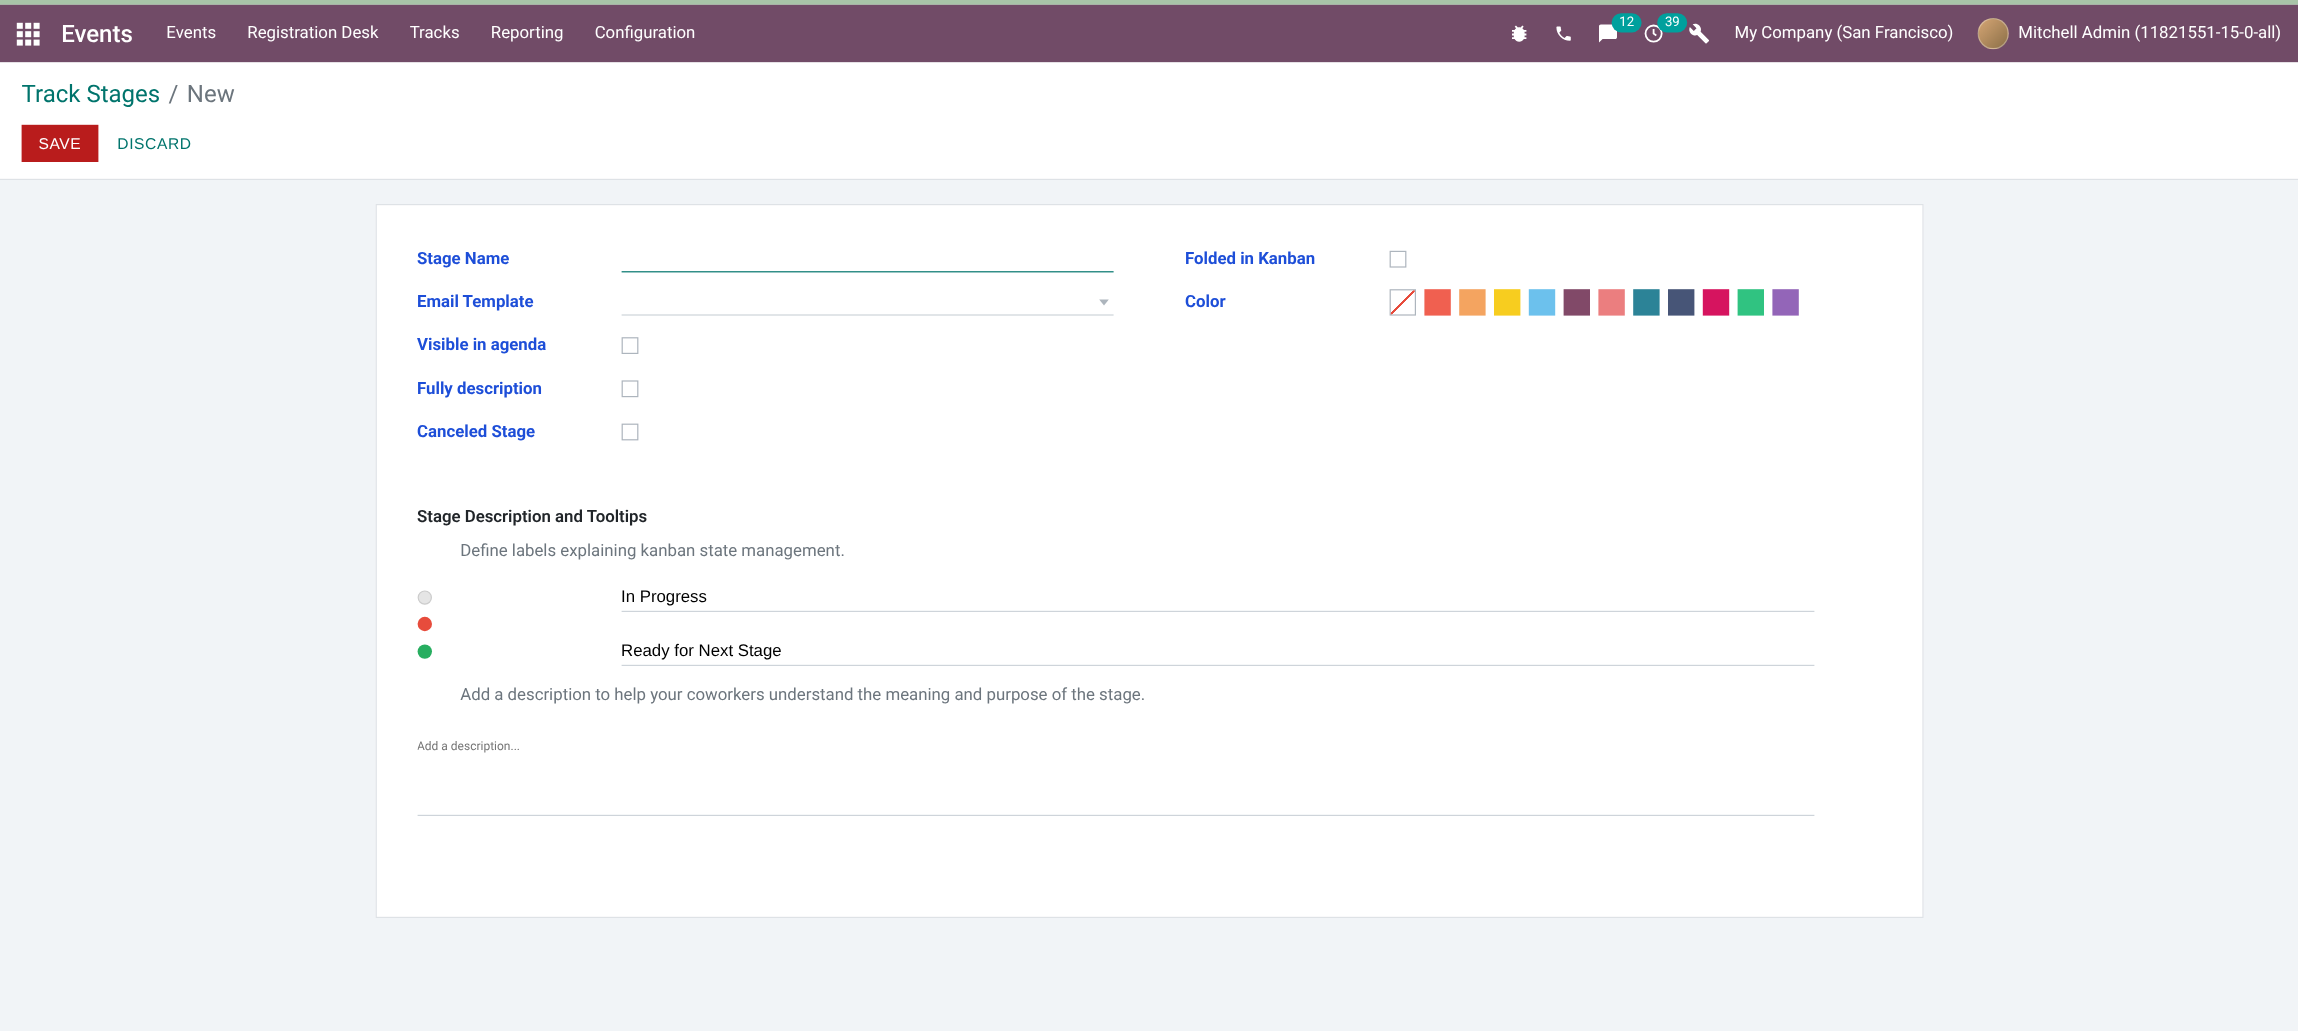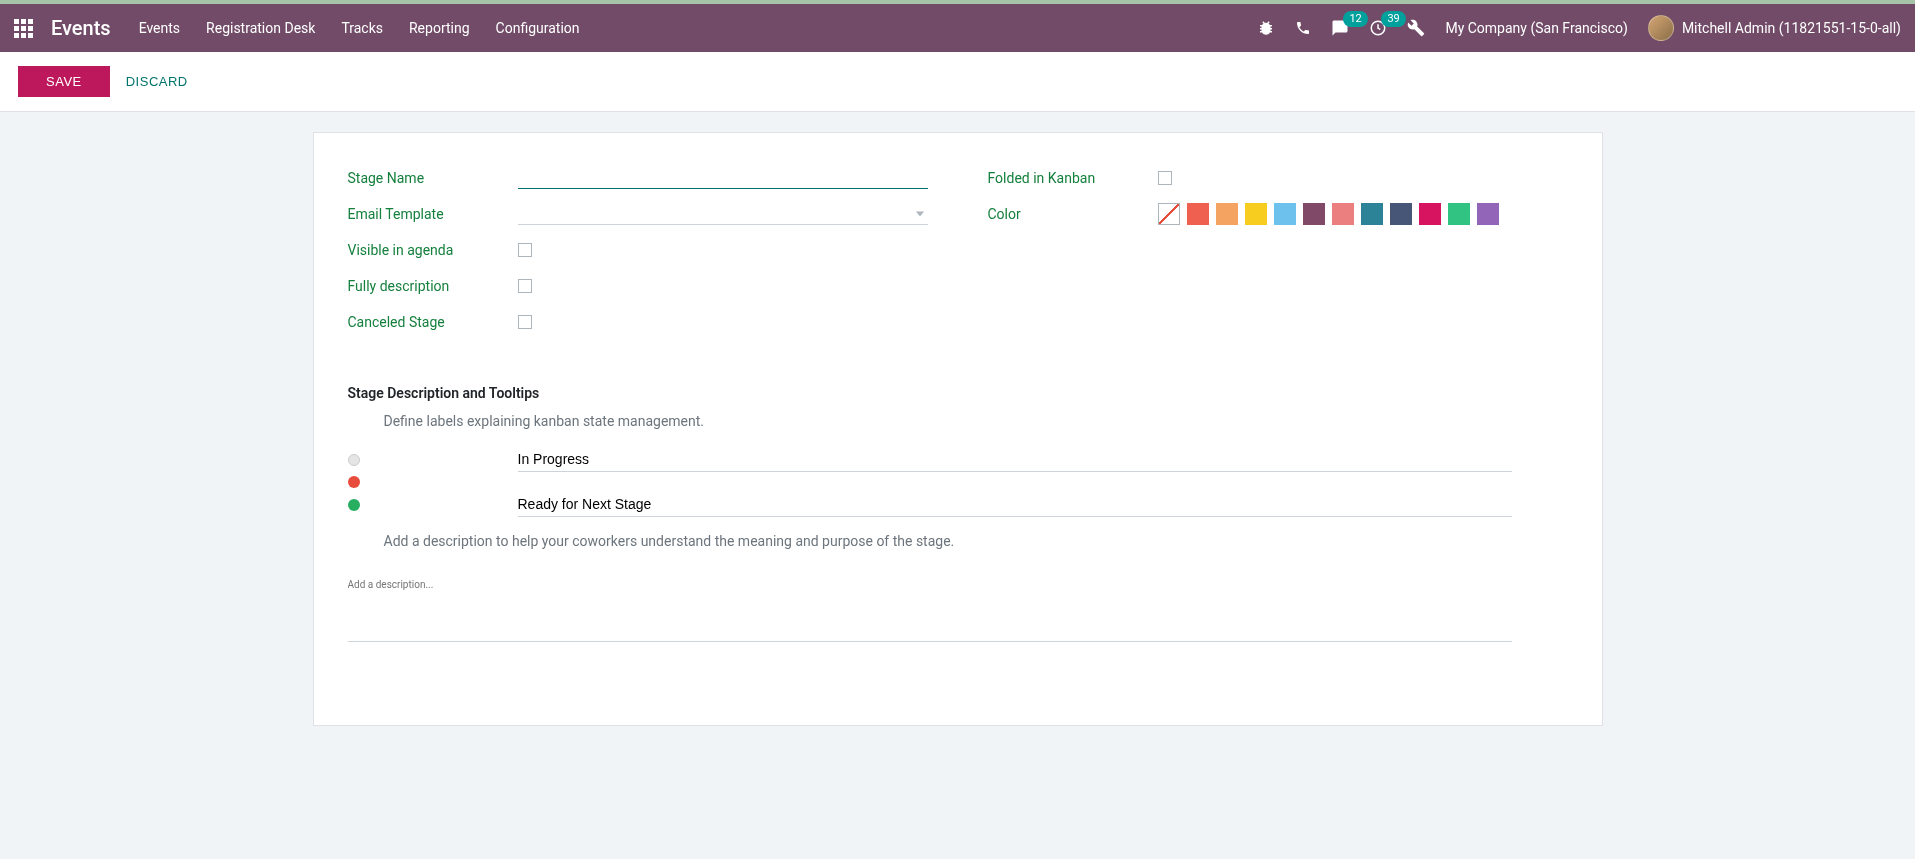--- a/index.html
+++ b/index.html
@@ -15,26 +15,26 @@
 .icon-btn { color: #fff; cursor: pointer; position: relative; display: flex; align-items: center; }
 .badge { position: absolute; top: -8px; left: 12px; background: #00a09d; color: #fff; border-radius: 10px; padding: 0 6px; font-size: 11px; line-height: 16px; min-width: 20px; text-align: center; }
 .company { color: #fff; font-size: 14px; }
 .user-section { display: flex; align-items: center; gap: 8px; cursor: pointer; }
 .avatar { width: 26px; height: 26px; border-radius: 50%; background: linear-gradient(135deg,#d4a574,#8b6f47); border: 1px solid rgba(255,255,255,.3); }
 .control-panel { background: #fff; border-bottom: 1px solid #dee2e6; padding: 14px 18px 14px 18px; }
 .breadcrumb { font-size: 20px; color: #6c757d; margin-bottom: 14px; }
 .breadcrumb a { color: #00746c; text-decoration: none; }
 .breadcrumb .sep { color: #6c757d; margin: 0 2px; }
 .btn-row { display: flex; align-items: center; gap: 2px; }
-.btn-primary { background: #be185d; color: #fff; border: none; padding: 8px 28px; font-size: 13px; font-weight: 500; cursor: pointer; letter-spacing: .5px; }
+.btn-primary { background: #b91c1c; color: #fff; border: none; padding: 8px 14px; font-size: 13px; font-weight: 500; cursor: pointer; letter-spacing: .5px; }
 .btn-secondary { background: transparent; color: #00746c; border: none; padding: 8px 14px; font-size: 13px; font-weight: 500; cursor: pointer; letter-spacing: .5px; }
 .form-container { background: #fff; border: 1px solid #dee2e6; max-width: 1290px; margin: 20px auto; padding: 32px 34px 80px; }
 .form-grid { display: grid; grid-template-columns: 1fr 1fr; gap: 0 60px; }
 .form-row { display: flex; align-items: center; margin-bottom: 10px; min-height: 26px; }
-.form-label { width: 170px; font-weight: 400; color: #15803d; font-size: 14px; flex-shrink: 0; }
+.form-label { width: 170px; font-weight: 700; color: #1d4ed8; font-size: 14px; flex-shrink: 0; }
 .form-input { flex: 1; border: none; border-bottom: 1px solid #00746c; padding: 2px 0; font-size: 14px; outline: none; background: transparent; }
 .form-select { flex: 1; border: none; border-bottom: 1px solid #ced4da; padding: 2px 0; font-size: 14px; outline: none; background: transparent; position: relative; min-height: 22px; }
 .form-select::after { content: ''; position: absolute; right: 4px; top: 50%; width: 0; height: 0; border-left: 4px solid transparent; border-right: 4px solid transparent; border-top: 5px solid #adb5bd; transform: translateY(-50%); }
 .checkbox { width: 14px; height: 14px; border: 1px solid #adb5bd; background: #fff; cursor: pointer; }
 .color-picker { display: flex; gap: 7px; }
 .color-swatch { width: 22px; height: 22px; cursor: pointer; position: relative; }
 .color-swatch.none { border: 1px solid #adb5bd; background: #fff; }
 .color-swatch.none::after { content: ''; position: absolute; left: 0; top: 0; width: 100%; height: 100%; background: linear-gradient(to top left, transparent 47%, #e74c3c 47%, #e74c3c 53%, transparent 53%); }
 .section-title { font-weight: 600; color: #212529; margin-top: 40px; margin-bottom: 12px; font-size: 14px; }
 .help-text { color: #6c757d; font-size: 14px; margin-bottom: 18px; padding-left: 36px; }
@@ -102,20 +102,25 @@
     </div>
     <div class="company">My Company (San Francisco)</div>
     <div class="user-section">
       <div class="avatar"></div>
       <span>Mitchell Admin (11821551-15-0-all)</span>
     </div>
   </div>
 </div>
 
 <div class="control-panel">
+  <div class="breadcrumb">
+    <a href="#">Track Stages</a>
+    <span class="sep"> / </span>
+    <span>New</span>
+  </div>
   <div class="btn-row">
     <button class="btn-primary">SAVE</button>
     <button class="btn-secondary">DISCARD</button>
   </div>
 </div>
 
 <div class="form-container">
   <div class="form-grid">
     <div>
       <div class="form-row">

